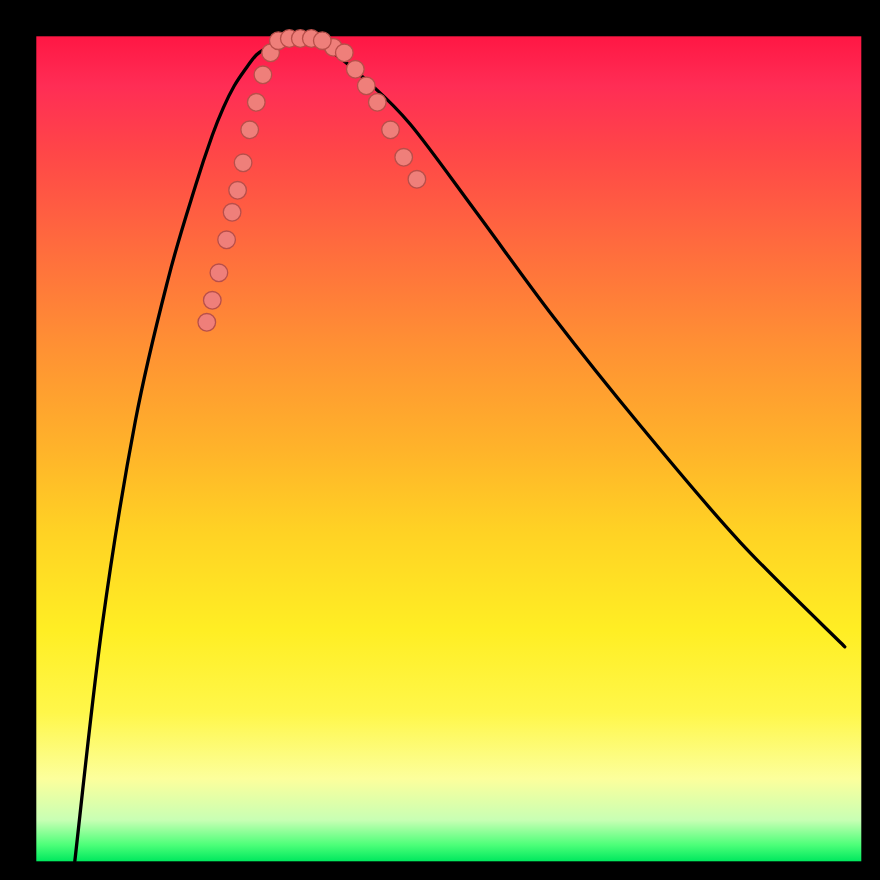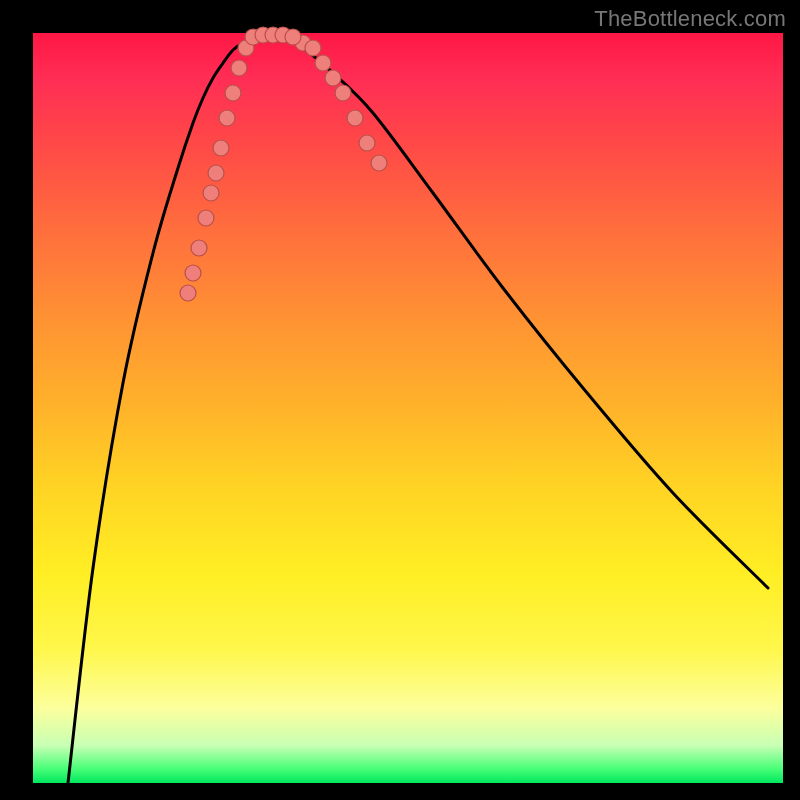--- a/index.html
+++ b/index.html
@@ -58,21 +58,20 @@
   .dot {
     fill: #ef7f7a;
     stroke: #b84f4a;
     stroke-width: 1.2;
   }
 </style>
 </head>
 <body>
 
 <div class="stage">
-  <div class="watermark">TheBottleneck.com</div>
   <div class="plot">
     <svg class="curve" viewBox="0 0 750 750">
       <path id="main-curve" fill="none" stroke="#000" stroke-width="3" stroke-linecap="round" d="M 35 750 C 39.166666666666664 714.1666666666666, 50.833333333333336 601.6666666666666, 60 535 C 69.16666666666667 468.3333333333333, 80 402.5, 90 350 C 100 297.5, 110.83333333333333 255.83333333333334, 120 220 C 129.16666666666666 184.16666666666666, 138.33333333333334 156.66666666666666, 145 135 C 151.66666666666666 113.33333333333333, 155.83333333333334 101.66666666666667, 160 90 C 164.16666666666666 78.33333333333333, 166.66666666666666 72.5, 170 65 C 173.33333333333334 57.5, 176.66666666666666 50.833333333333336, 180 45 C 183.33333333333334 39.166666666666664, 186.66666666666666 34.666666666666664, 190 30 C 193.33333333333334 25.333333333333332, 196.66666666666666 20.333333333333332, 200 17 C 203.33333333333334 13.666666666666666, 207 12, 210 10 C 213 8, 215.5 6.166666666666667, 218 5 C 220.5 3.833333333333333, 222.16666666666666 3.3333333333333335, 225 3 C 227.83333333333334 2.6666666666666665, 230.83333333333334 2.6666666666666665, 235 3 C 239.16666666666666 3.3333333333333335, 244.16666666666666 3, 250 5 C 255.83333333333334 7, 261.6666666666667 9.166666666666668, 270 15 C 278.3333333333333 20.833333333333332, 288.3333333333333 29.166666666666664, 300 40 C 311.6666666666667 50.833333333333336, 323.3333333333333 60, 340 80 C 356.6666666666667 100, 378.3333333333333 130.83333333333334, 400 160 C 421.6666666666667 189.16666666666666, 445 222.5, 470 255 C 495 287.5, 521.6666666666666 320.8333333333333, 550 355 C 578.3333333333334 389.1666666666667, 609.1666666666666 426.6666666666667, 640 460 C 670.8333333333334 493.3333333333333, 719.1666666666666 539.1666666666666, 735 555"></path>
       <g id="dots-left-g">
           <circle cx="155" cy="260" r="8" class="dot"></circle>
           <circle cx="160" cy="240" r="8" class="dot"></circle>
           <circle cx="166" cy="215" r="8" class="dot"></circle>
           <circle cx="173" cy="185" r="8" class="dot"></circle>
           <circle cx="178" cy="160" r="8" class="dot"></circle>
           <circle cx="183" cy="140" r="8" class="dot"></circle>

